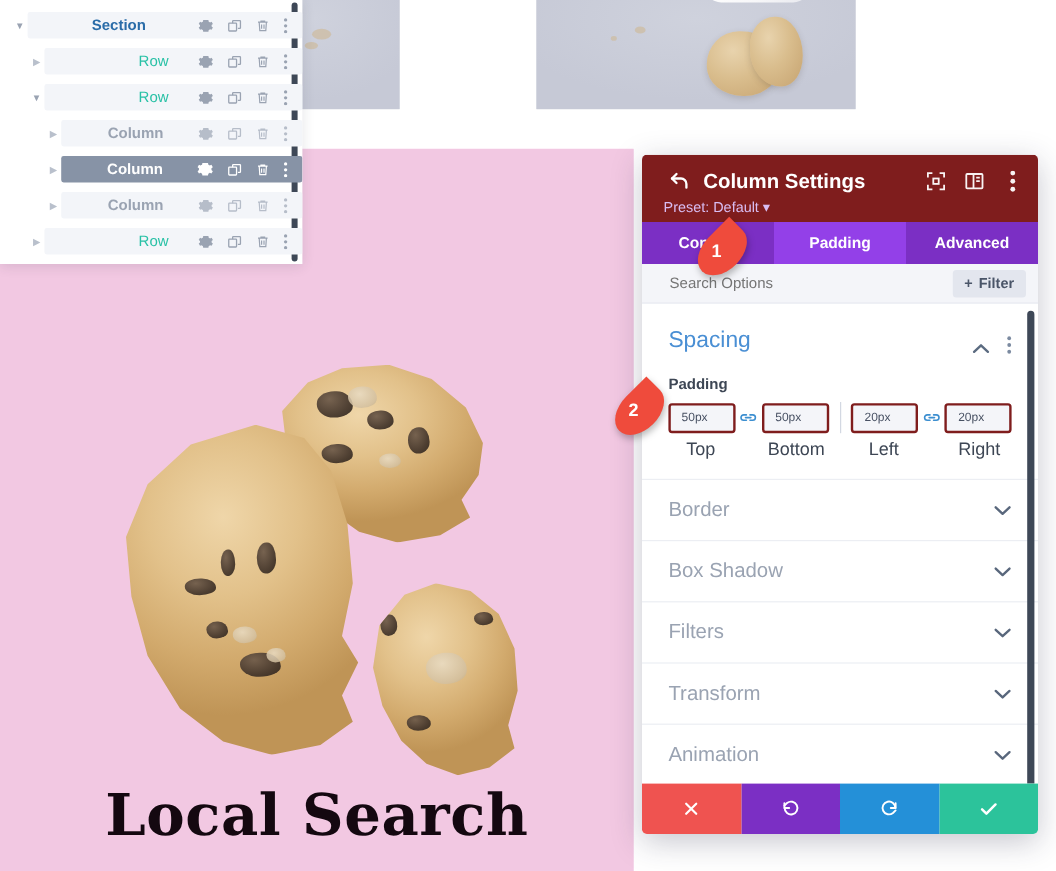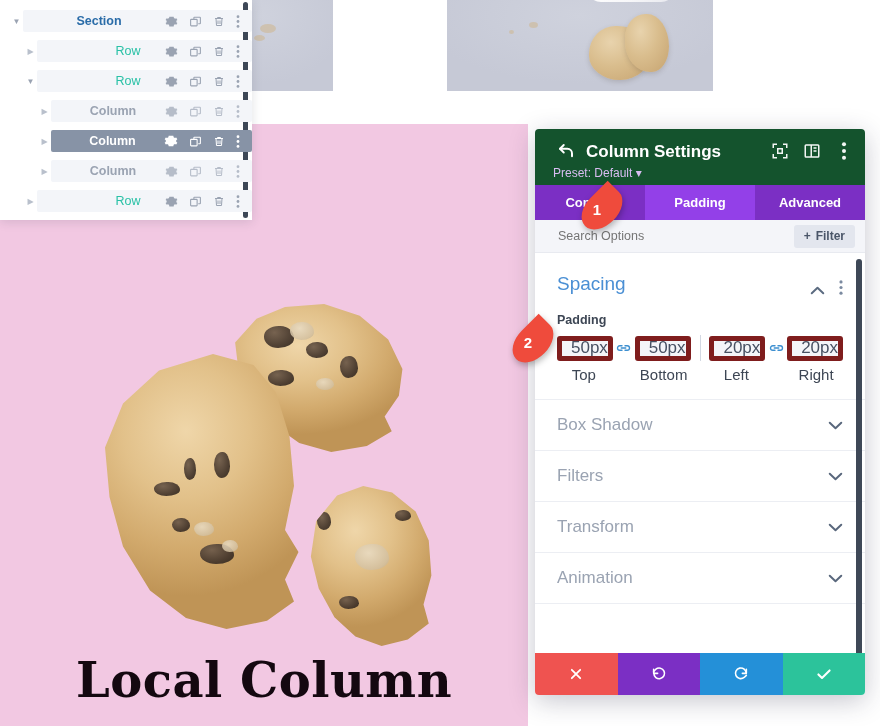--- a/index.html
+++ b/index.html
@@ -140,21 +140,21 @@
 
   
   .modal {
     position:absolute; left:535px; top:129px; width:330px; height:566px;
     background:#ffffff;
     box-shadow: 0 6px 26px rgba(40,40,70,.26);
     border-radius:4px;
     overflow:hidden;
     z-index:40;
   }
-  .modal-head { height:56px; background:#14532d; position:relative; }
+  .modal-head { height:56px; background:#7f1d1d; position:relative; }
   .modal-head .back {
     position:absolute; left:22px; top:13px; width:18px; height:18px; cursor:pointer;
   }
   .modal-title {
     position:absolute; left:51px; top:13px;
     color:#ffffff; font-size:17px; font-weight:700;
   }
   .preset {
     position:absolute; left:18px; top:37px;
     color:#d9bdf2; font-size:12px;
@@ -191,22 +191,22 @@
 
   .sec-open { padding:20px 22px 16px 22px; }
   .sec-open-head { display:flex; align-items:flex-end; }
   .sec-open-head .t { flex:1; color:#4a8fd4; font-size:19px; }
   .sec-open-head .ic { margin-left:14px; cursor:pointer; }
 
   .field-label { margin-top:18px; font-size:12.5px; font-weight:700; color:#3d4654; }
 
   .pad-row { margin-top:8px; display:flex; align-items:center; }
   .pad-in {
-    width:62px; height:25px; background:#f4f5f9; border:5px solid #7f1d1d;
-    border-radius:3px; font-size:17px; color:#485163;
+    width:62px; height:25px; background:#f4f5f9; border:2px solid #7f1d1d;
+    border-radius:3px; font-size:10px; color:#485163;
     display:flex; align-items:center; padding-left:9px; cursor:text;
   }
   .lnk { width:26px; display:flex; align-items:center; justify-content:center; cursor:pointer; }
   .divider-v { width:1px; height:26px; background:#d3d8e2; margin:0 9px; }
   .pad-caps { display:flex; margin-top:5px; font-size:15px; color:#3d4654; }
   .pad-caps span { text-align:center; }
   .cap1 { width:62px; }
   .cap2 { width:62px; margin-left:26px; }
   .cap3 { width:62px; margin-left:19px; }
   .cap4 { width:62px; margin-left:26px; }
@@ -298,21 +298,21 @@
       </div>
 
       <div class="cookie c3">
         <div class="body"></div>
         <div class="chip light" style="left:52px;top:58px;width:34px;height:26px;"></div>
         <div class="chip" style="left:14px;top:26px;width:14px;height:18px;"></div>
         <div class="chip" style="left:92px;top:24px;width:16px;height:11px;"></div>
         <div class="chip" style="left:36px;top:110px;width:20px;height:13px;"></div>
       </div>
 
-      <div class="hero-title">Local Column</div>
+      <div class="hero-title">Local Search</div>
 
     </div>
   </div>
 
   <div class="layers">
     <div class="layers-scroll"></div>
 
     <div class="layer-row lv0" style="top:10px;">
       <div class="chev down">▼</div>
       <div class="pill">
@@ -567,20 +567,26 @@
 
         <div class="pad-caps">
           <span class="cap1">Top</span>
           <span class="cap2">Bottom</span>
           <span class="cap3">Left</span>
           <span class="cap4">Right</span>
         </div>
       </div>
 
       <div class="acc">
+        <div class="t">Border</div>
+        <svg width="15" height="9" viewBox="0 0 16 10" fill="none" stroke="#59677c" stroke-width="2.2" stroke-linecap="round" stroke-linejoin="round">
+            <path d="M1.6 2L8 8l6.4-6"></path>
+          </svg>
+      </div>
+      <div class="acc">
         <div class="t">Box Shadow</div>
         <svg width="15" height="9" viewBox="0 0 16 10" fill="none" stroke="#59677c" stroke-width="2.2" stroke-linecap="round" stroke-linejoin="round">
             <path d="M1.6 2L8 8l6.4-6"></path>
           </svg>
       </div>
       <div class="acc">
         <div class="t">Filters</div>
         <svg width="15" height="9" viewBox="0 0 16 10" fill="none" stroke="#59677c" stroke-width="2.2" stroke-linecap="round" stroke-linejoin="round">
             <path d="M1.6 2L8 8l6.4-6"></path>
           </svg>

